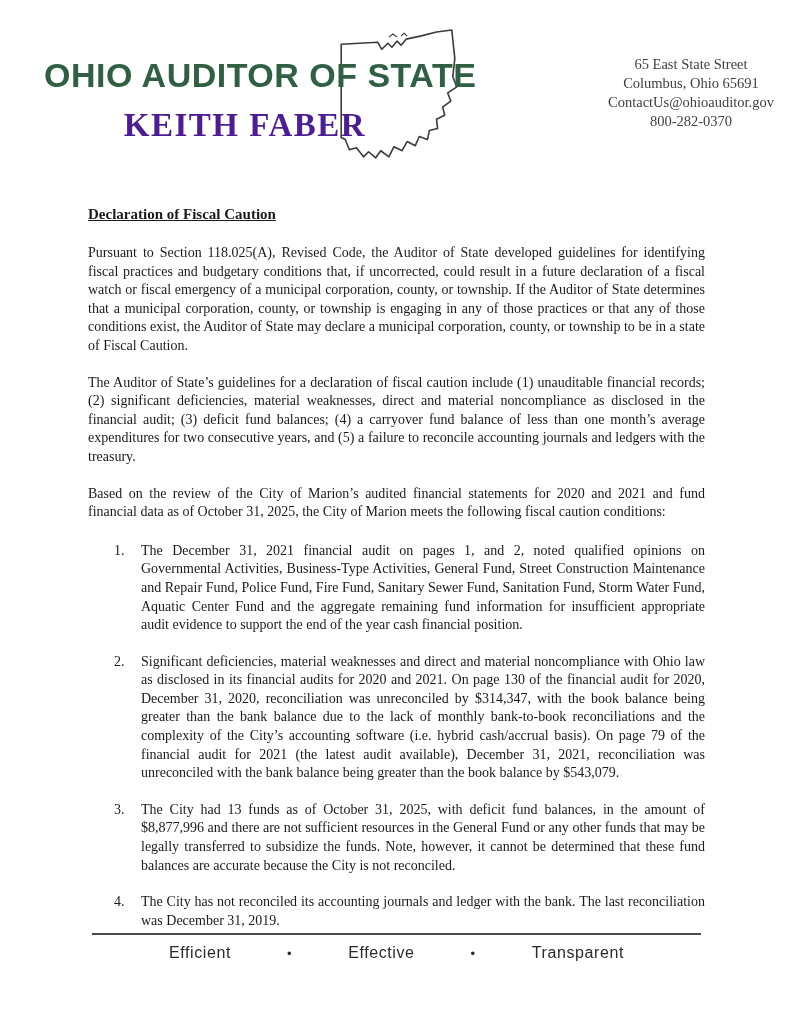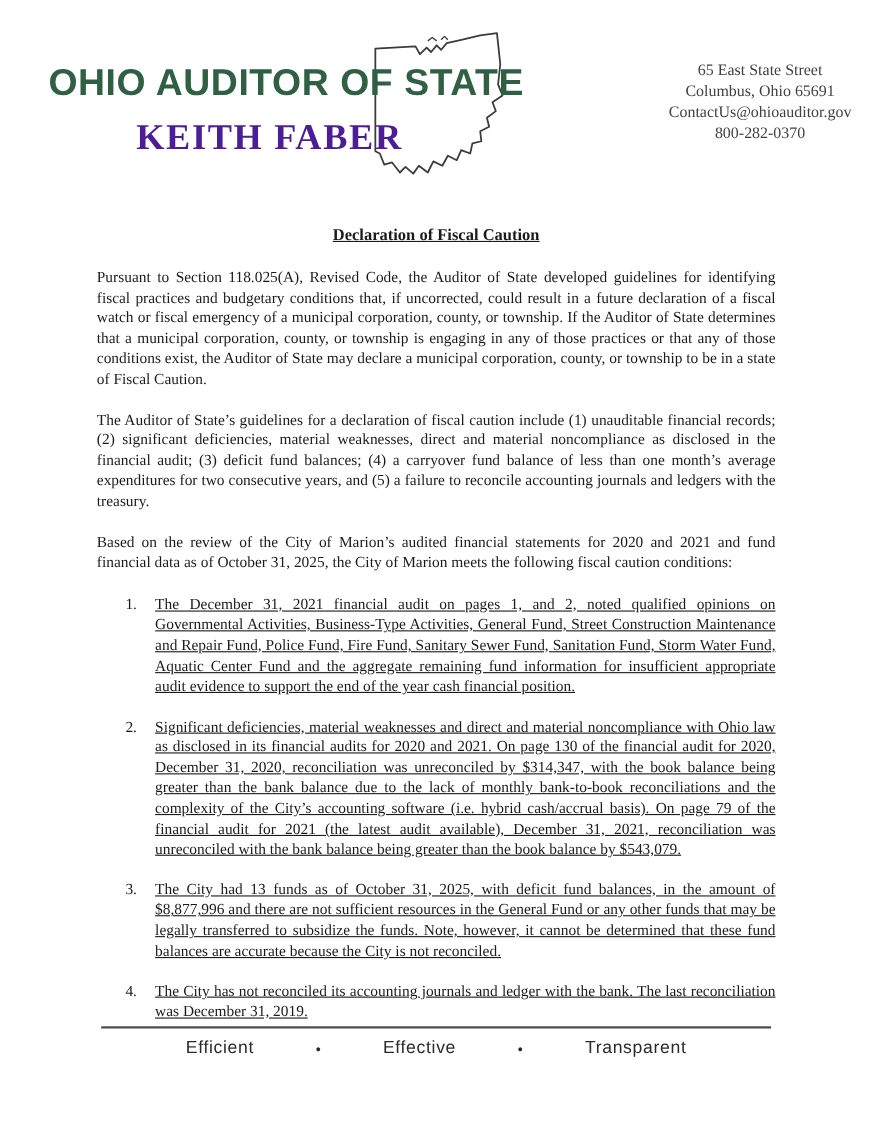--- a/index.html
+++ b/index.html
@@ -60,21 +60,21 @@
   }
 
   
   .letter-body {
     position: absolute;
     left: 88px;
     top: 206px;
     width: 617px;
   }
   .doc-title {
-    text-align: center;
+    text-align: left;
     font-size: 15px;
     font-weight: 700;
     text-decoration: underline;
     margin-bottom: 21px;
   }
   .letter-body p {
     font-size: 14px;
     line-height: 18.6px;
     text-align: justify;
     margin-bottom: 18px;
@@ -89,21 +89,20 @@
     margin-bottom: 18px;
     font-size: 14px;
     line-height: 18.6px;
   }
   ol.conditions .num {
     flex: 0 0 27px;
   }
   ol.conditions .txt {
     flex: 1;
     text-align: justify;
-    text-decoration: underline;
   }
 
   
   .page-footer {
     position: absolute;
     left: 92px;
     top: 933px;
     width: 609px;
   }
   .footer-rule {

